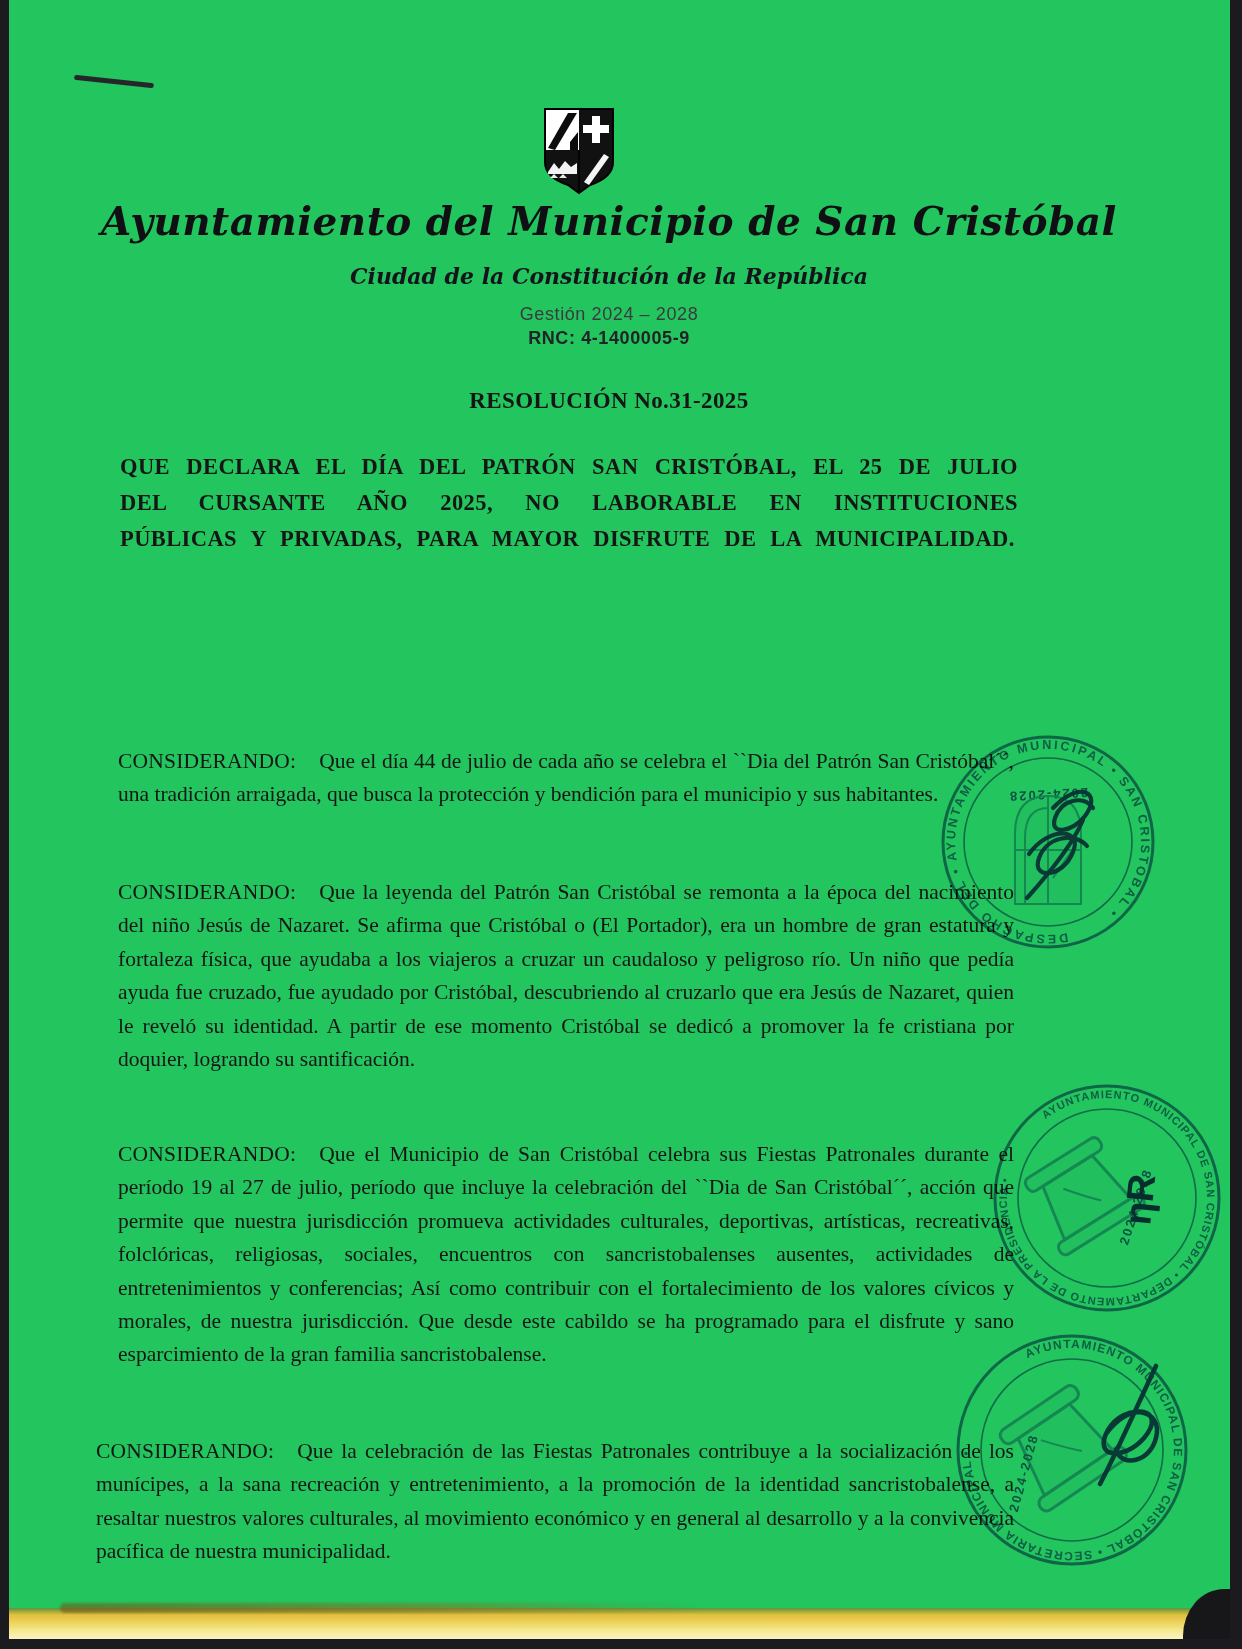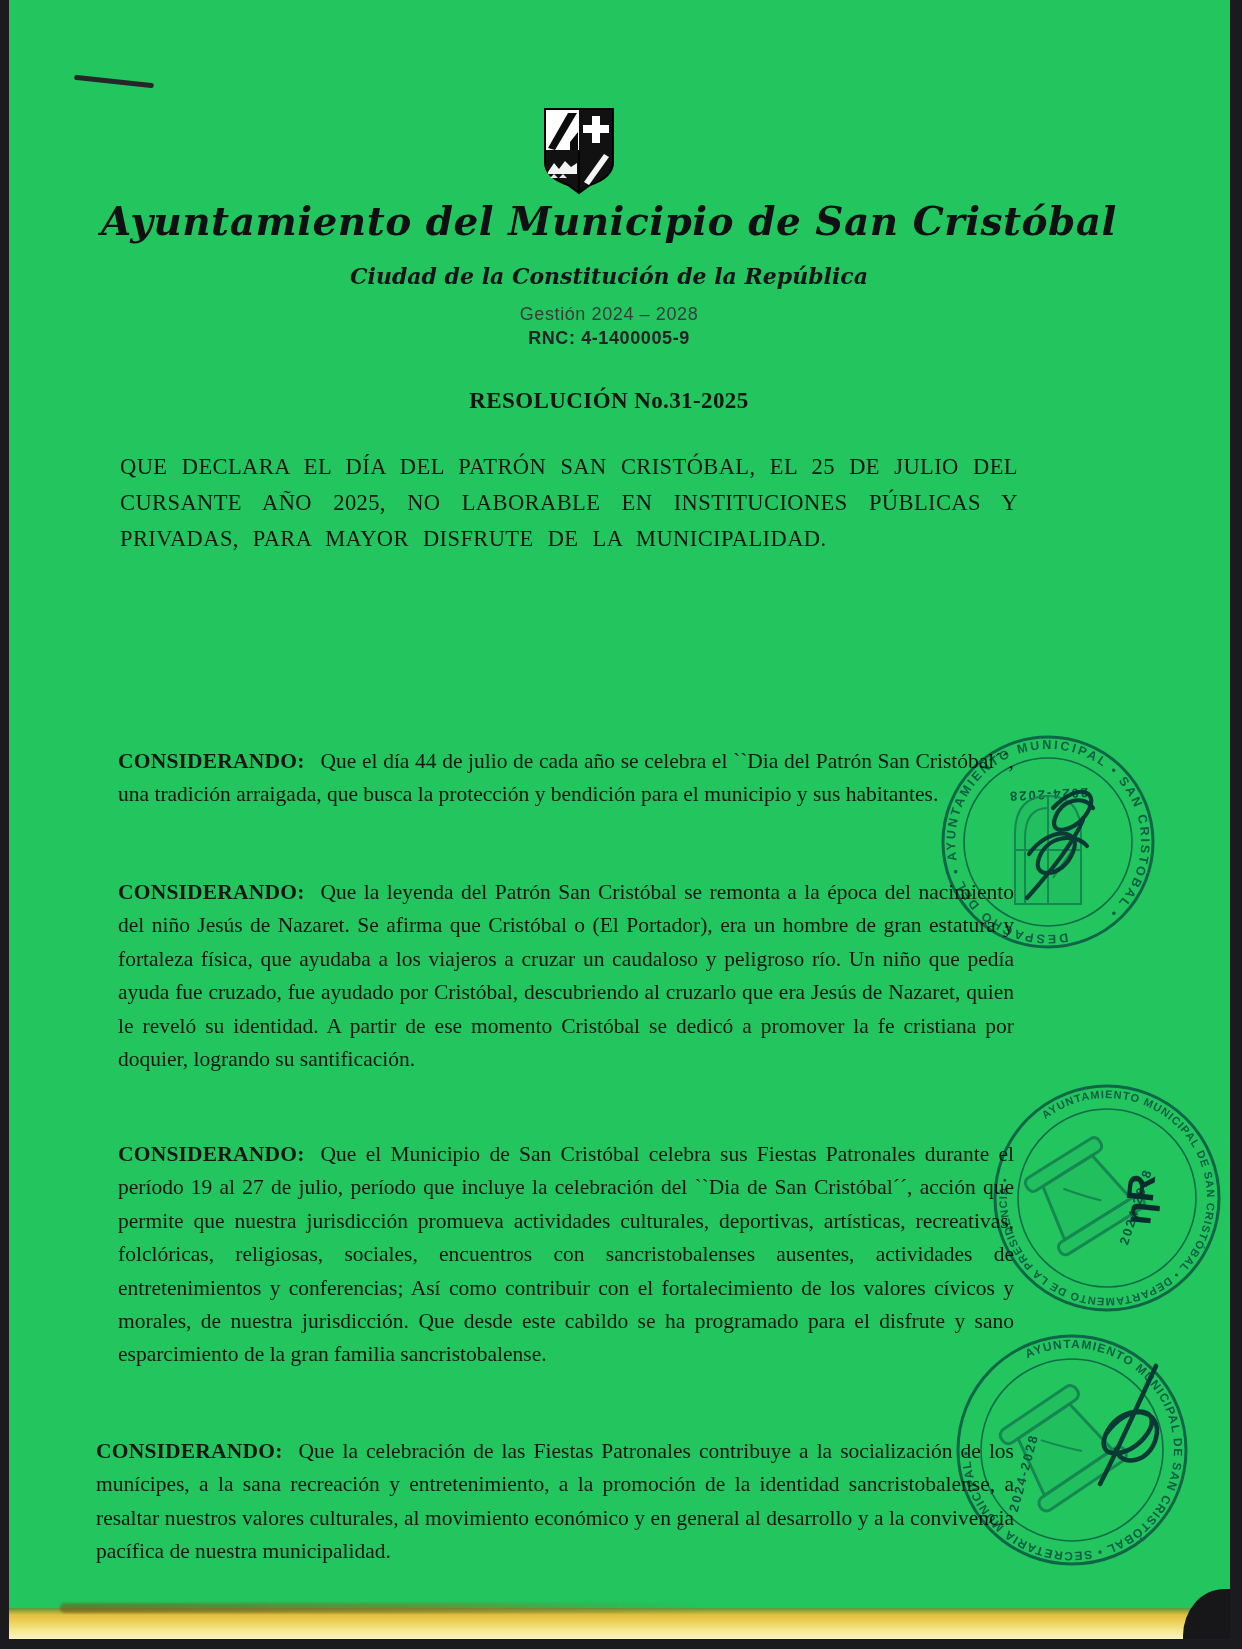--- a/index.html
+++ b/index.html
@@ -46,24 +46,24 @@
   }
   .gestion{top:304px;font-family:"Liberation Sans", sans-serif;font-size:18px;color:#3b3b3f;letter-spacing:.6px;}
   .rnc{top:328px;font-family:"Liberation Sans", sans-serif;font-size:18px;font-weight:bold;color:#232327;letter-spacing:.6px;}
   .res-title{top:388px;font-weight:bold;font-size:23px;letter-spacing:.4px;}
   
   .para{
     position:absolute;left:118px;width:896px;margin:0;
     font-size:21.5px;line-height:33.4px;text-align:justify;
   }
   .bold-para{
-    left:120px;width:898px;font-weight:normal;font-size:22.5px;line-height:36.2px;
+    left:120px;width:898px;font-weight:bold;font-size:22.5px;line-height:36.2px;
     word-spacing:8px;letter-spacing:.4px;
   }
-  .para .lead{font-weight:bold;margin-right:16px;letter-spacing:.2px;}
+  .para .lead{font-weight:normal;margin-right:23px;letter-spacing:.2px;}
   
   .stamp{position:absolute;mix-blend-mode:multiply;opacity:.92;}
   .stamp text{font-family:"Liberation Sans", sans-serif;font-weight:bold;}
 </style>
 </head>
 <body>
 
 <div class="page">
 
   <div class="pen-mark"></div>

